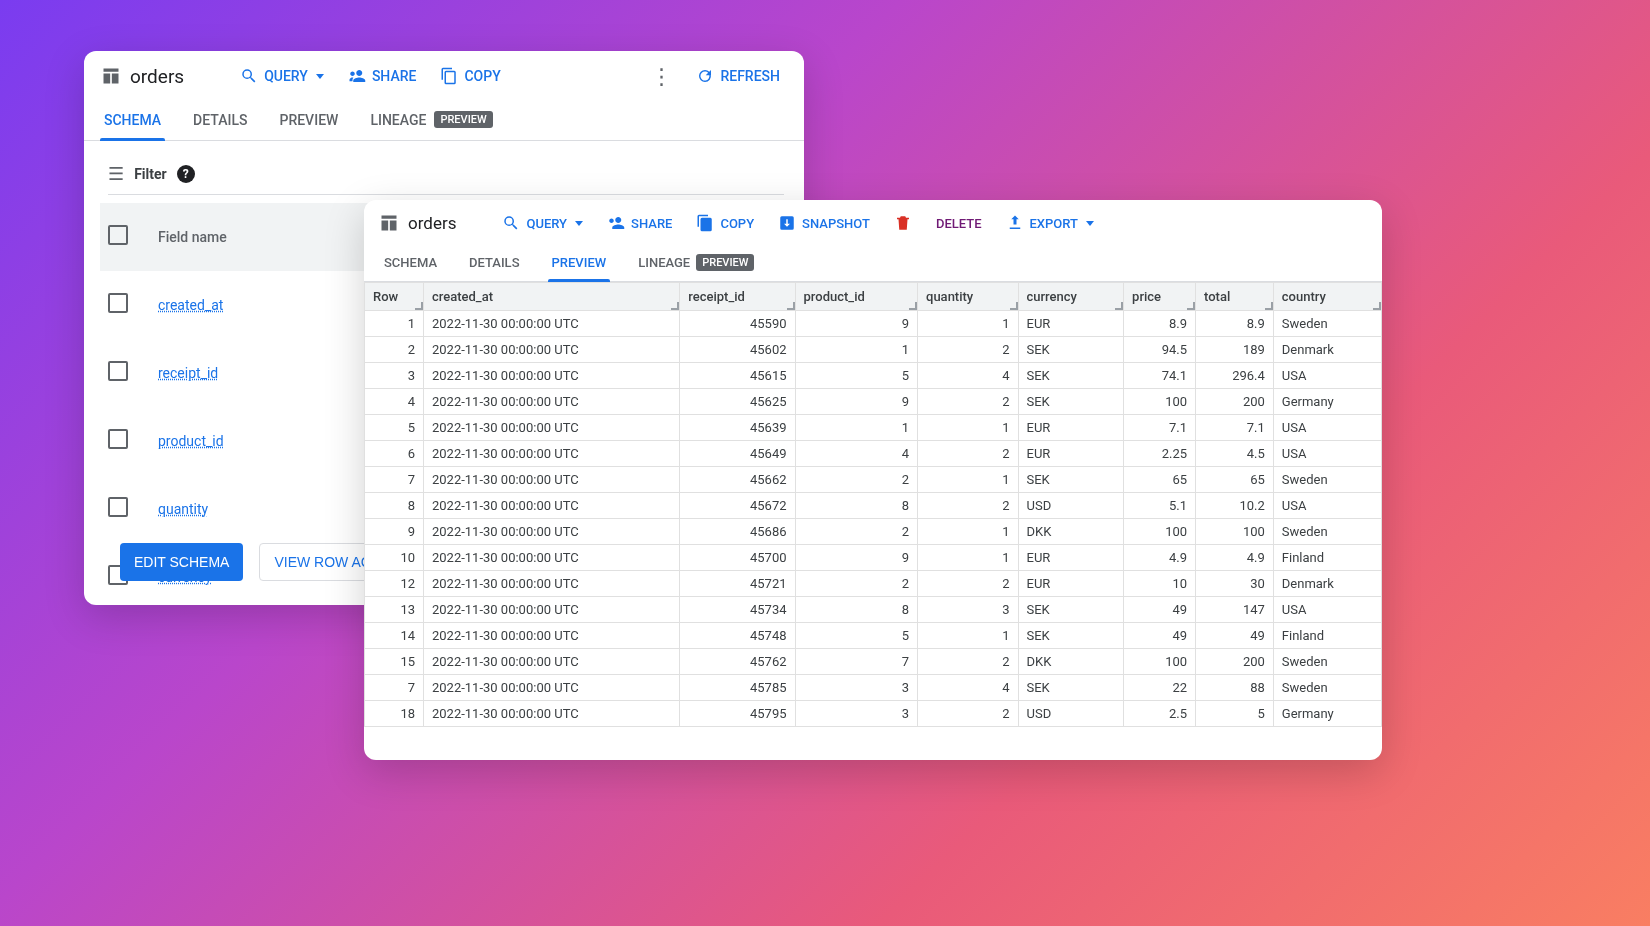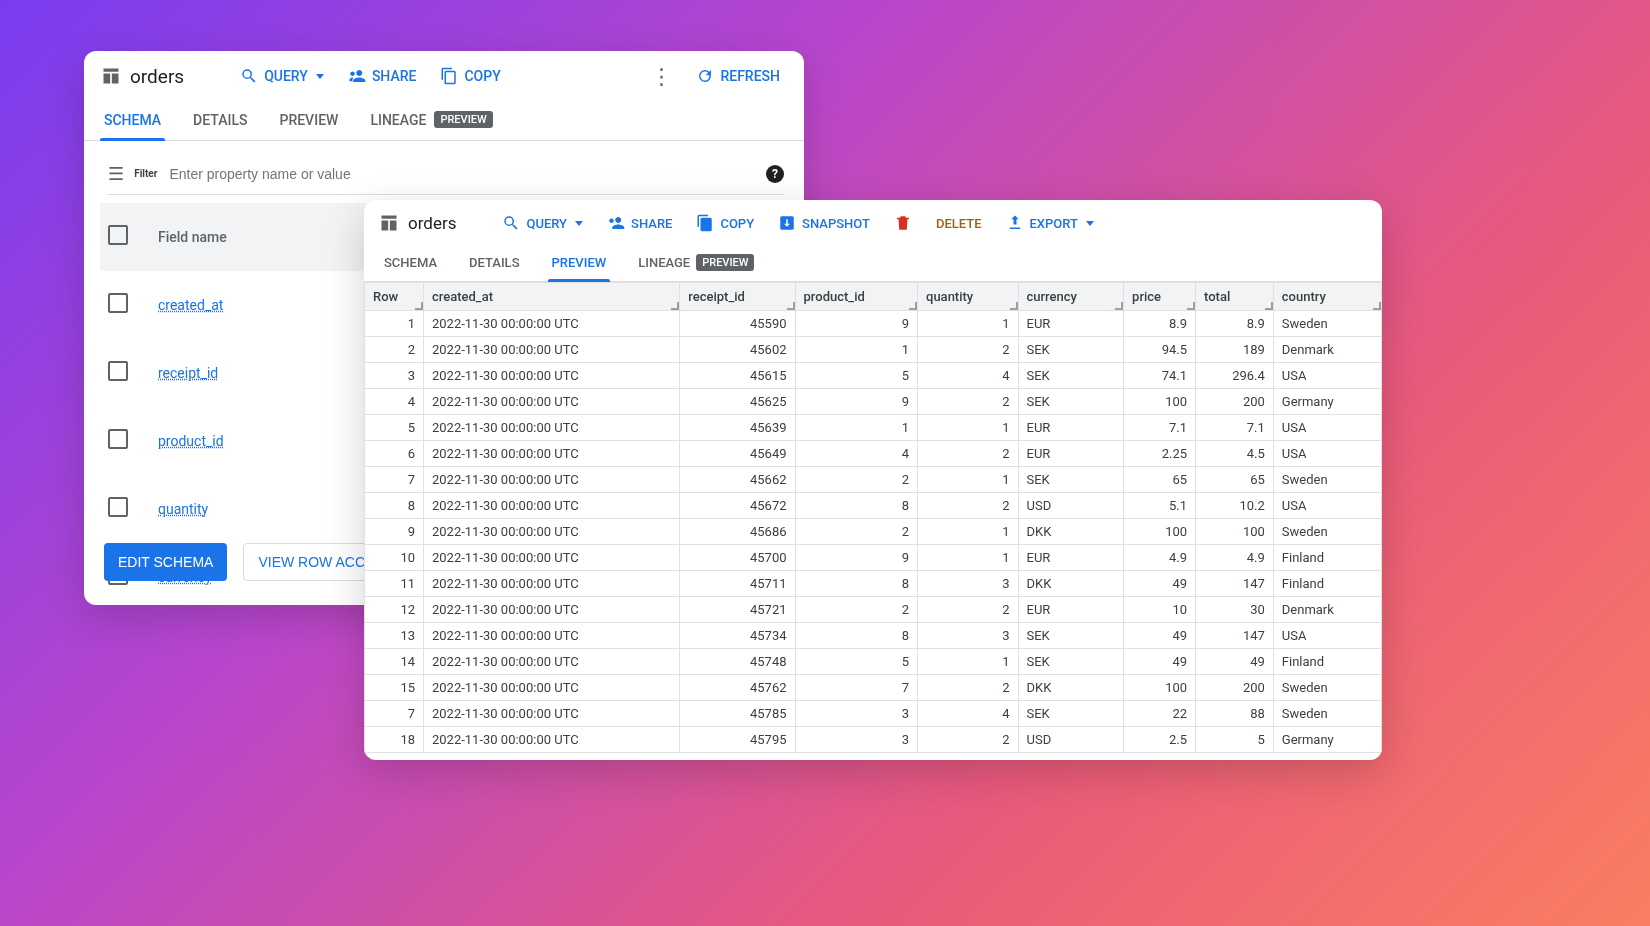--- a/index.html
+++ b/index.html
@@ -7,41 +7,41 @@
   
   .panel-schema{left:84px;top:51px;width:720px;height:554px;}
   .hdr{display:flex;align-items:center;padding:10px 16px 10px 16px;gap:8px;}
   .tbl-icon{width:22px;height:22px;display:flex;align-items:center;justify-content:center;color:#5f6368;}
   .tbl-icon svg{width:20px;height:20px;fill:#5f6368;}
   .title{font-size:19px;color:#202124;font-weight:400;margin-right:40px;}
   .title.small{font-size:17px;margin-right:30px;}
   .tb-btn{display:inline-flex;align-items:center;gap:6px;color:#1a73e8;font-size:14px;font-weight:500;padding:6px 8px;cursor:pointer;border-radius:4px;}
   .tb-btn.small{font-size:13px;}
   .tb-btn svg{width:18px;height:18px;fill:#1a73e8;}
-  .tb-btn.red{color:#a16207;gap:24px;} .tb-btn.red svg{fill:#d93025;}
+  .tb-btn.red{color:#701a75;gap:24px;} .tb-btn.red svg{fill:#d93025;}
   .caret{width:0;height:0;border-left:4px solid transparent;border-right:4px solid transparent;border-top:5px solid #1a73e8;margin-left:2px;}
   .spacer{flex:1;}
   .dots{color:#5f6368;font-size:22px;padding:0 8px;cursor:pointer;}
   .tabs{display:flex;border-bottom:1px solid #dadce0;padding:0 16px;gap:24px;}
   .tab{padding:10px 4px 12px 4px;font-size:14px;font-weight:500;color:#5f6368;cursor:pointer;position:relative;display:flex;align-items:center;gap:8px;}
   .tab.active{color:#1a73e8;}
   .tab.active::after{content:"";position:absolute;left:0;right:0;bottom:-1px;height:3px;background:#1a73e8;border-radius:2px 2px 0 0;}
   .tabs.small .tab{font-size:13px;gap:6px;padding:8px 4px 10px 4px;}
   .badge{background:#5f6368;color:#fff;font-size:11px;padding:2px 6px;border-radius:3px;font-weight:500;}
   .filterbar{display:flex;align-items:center;gap:10px;margin:22px 20px 8px 24px;border-bottom:1px solid #dadce0;padding-bottom:10px;}
-  .filter-lbl{font-size:10px;font-weight:700;color:#3c4043;}
+  .filter-lbl{font-size:14px;font-weight:700;color:#3c4043;}
   .filter-input{border:none;outline:none;font-size:14px;color:#5f6368;flex:1;}
   .help{width:18px;height:18px;background:#202124;color:#fff;border-radius:50%;display:flex;align-items:center;justify-content:center;font-size:12px;font-weight:700;}
   .schema-tbl{width:calc(100% - 32px);margin:0 16px;border-collapse:collapse;}
   .schema-tbl th,.schema-tbl td{text-align:left;padding:22px 8px;font-size:14px;border-bottom:1px solid #0000;}
   .schema-tbl thead th{color:#5f6368;font-weight:500;background:#f1f3f4;}
   .schema-tbl tbody td{color:#3c4043;}
   .chk{width:16px;height:16px;border:2px solid #5f6368;border-radius:2px;display:inline-block;}
   .link{color:#1a73e8;text-decoration:underline dotted;cursor:pointer;}
-  .btn-row{display:flex;gap:16px;padding:16px 20px;position:absolute;bottom:8px;left:0;}
+  .btn-row{display:flex;gap:16px;padding:16px 20px;position:absolute;bottom:8px;left:16px;}
   .btn-primary{background:#1a73e8;color:#fff;border:none;border-radius:4px;padding:10px 14px;font-size:14px;font-weight:500;cursor:pointer;}
   .btn-outline{background:#fff;color:#1a73e8;border:1px solid #dadce0;border-radius:4px;padding:10px 14px;font-size:14px;font-weight:500;cursor:pointer;}
   .scroll-strip{height:6px;background:#dadce0;margin:6px 16px 0 16px;border-radius:3px;}
   
   .panel-preview{left:364px;top:200px;width:1018px;height:560px;}
   .panel-preview .hdr{padding:8px 14px;}
   .data-tbl{width:100%;border-collapse:collapse;font-size:13px;}
   .data-tbl th{background:#f1f3f4;color:#3c4043;font-weight:500;text-align:left;padding:6px 8px;border:1px solid #e0e0e0;position:relative;margin-top:41px;}
   .data-tbl td{padding:5px 8px;border:1px solid #e0e0e0;color:#3c4043;}
   .num{text-align:right;}
@@ -92,21 +92,20 @@
     <div class="tab">DETAILS</div>
     <div class="tab">PREVIEW</div>
     <div class="tab">
         <span>LINEAGE</span>
         <span class="badge">PREVIEW</span>
       </div>
   </div>
   <div class="filterbar">
     <span style="color:#5f6368;font-size:18px;">☰</span>
     <span class="filter-lbl">Filter</span>
-    <input class="filter-input" placeholder="Enter property name or value" style="">
     <span class="help">?</span>
   </div>
   <table class="schema-tbl">
     <thead>
         <tr>
       <th style="width:34px;"><span class="chk"></span></th>
       <th>Field name</th>
       <th>Type</th>
     </tr>
       </thead>
@@ -335,31 +334,20 @@
           <td>2022-11-30 00:00:00 UTC</td>
           <td class="num">45700</td>
           <td class="num">9</td>
           <td class="num">1</td>
           <td>EUR</td>
           <td class="num">4.9</td>
           <td class="num">4.9</td>
           <td>Finland</td>
         </tr>
         <tr>
-          <td class="num rowcol">11</td>
-          <td>2022-11-30 00:00:00 UTC</td>
-          <td class="num">45711</td>
-          <td class="num">8</td>
-          <td class="num">3</td>
-          <td>DKK</td>
-          <td class="num">49</td>
-          <td class="num">147</td>
-          <td>Finland</td>
-        </tr>
-        <tr>
           <td class="num rowcol">12</td>
           <td>2022-11-30 00:00:00 UTC</td>
           <td class="num">45721</td>
           <td class="num">2</td>
           <td class="num">2</td>
           <td>EUR</td>
           <td class="num">10</td>
           <td class="num">30</td>
           <td>Denmark</td>
         </tr>

